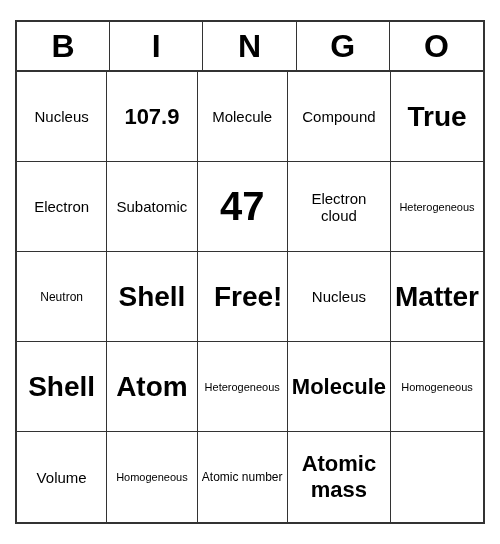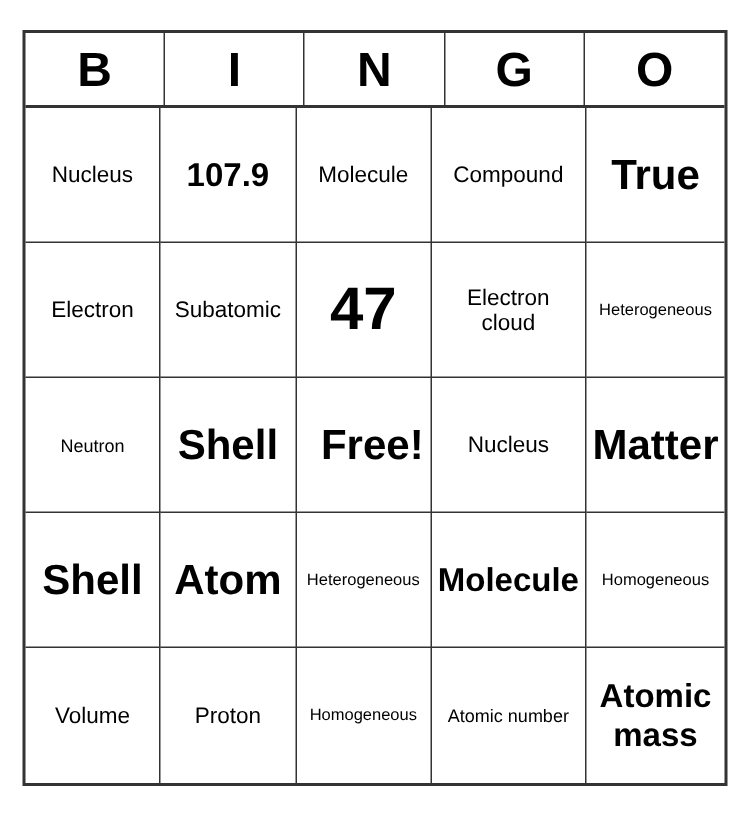--- a/index.html
+++ b/index.html
@@ -139,23 +139,20 @@
       <div class="bingo-cell">
         <span style="font-size: 22px; font-weight: bold;">Molecule</span>
       </div>
       <div class="bingo-cell">
         <span style="font-size: 11px;">Homogeneous</span>
       </div>
       <div class="bingo-cell">
         <span style="font-size: 15px;">Volume</span>
       </div>
       <div class="bingo-cell">
-        <span style="font-size: 15px;">Proton</span>
-      </div>
-      <div class="bingo-cell">
         <span style="font-size: 11px;">Homogeneous</span>
       </div>
       <div class="bingo-cell">
         <span style="font-size: 12px;">Atomic number</span>
       </div>
       <div class="bingo-cell">
         <span style="font-size: 22px; font-weight: bold;">Atomic mass</span>
       </div>
     </div>
 </div>

